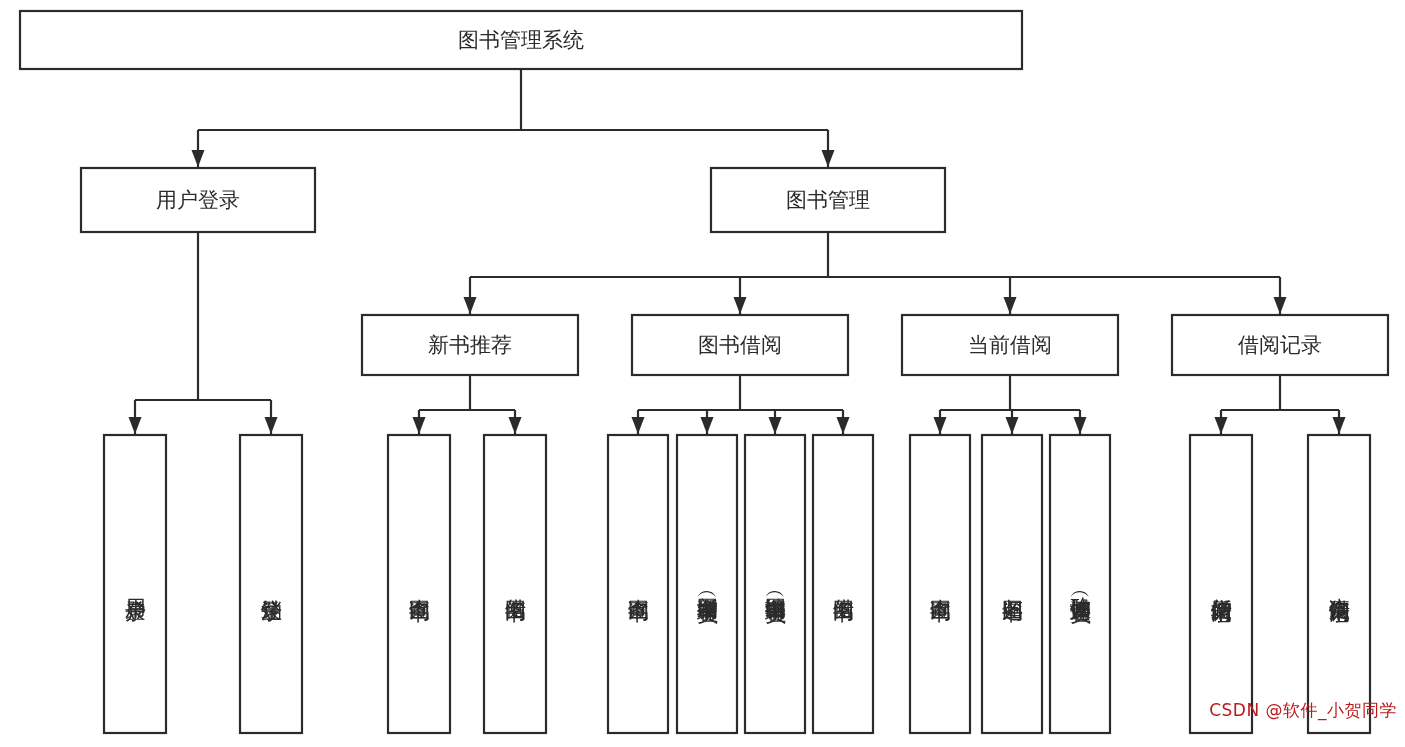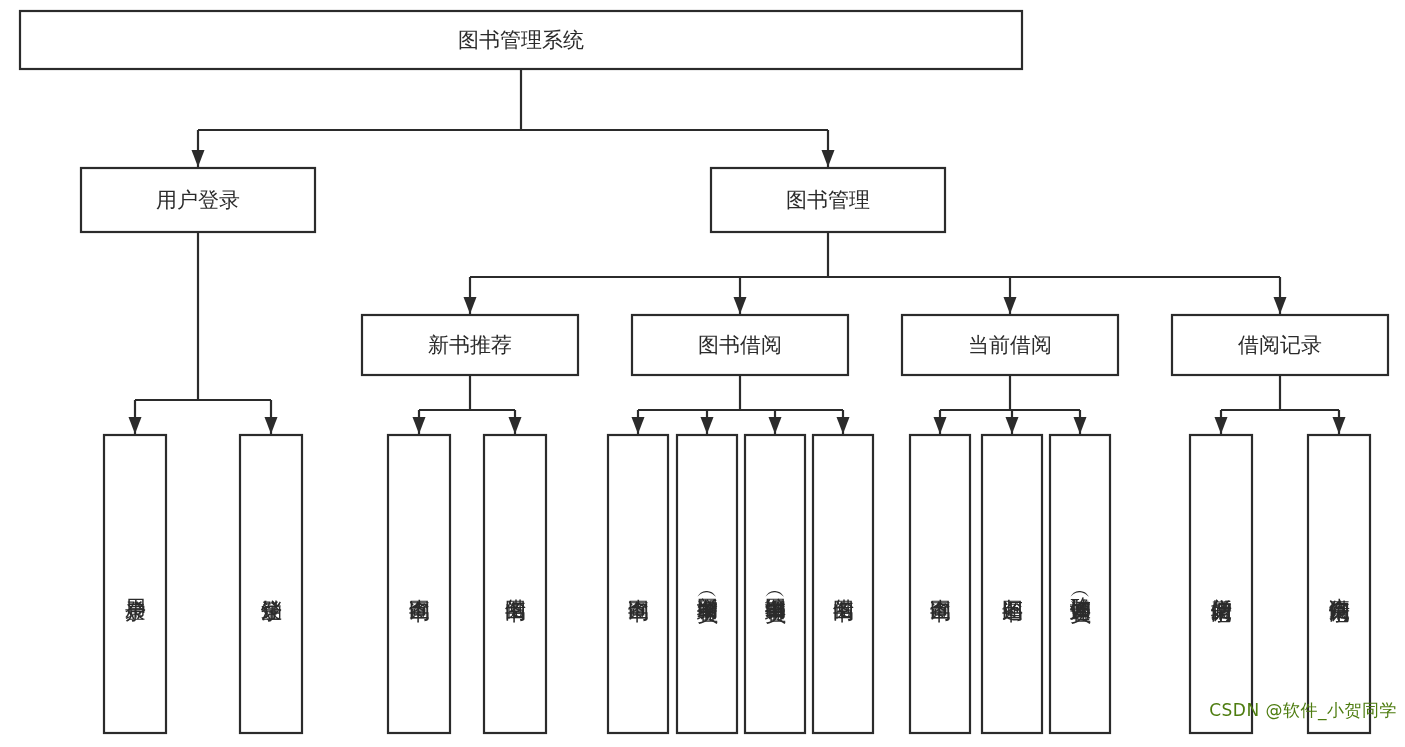--- a/index.html
+++ b/index.html
@@ -65,21 +65,21 @@
     color: #2b2b2b;
     letter-spacing: 1px;
     white-space: nowrap;
   }
   #watermark {
     position: absolute;
     right: 8px;
     bottom: 6px;
     font-family: "DejaVu Sans", "Liberation Sans", sans-serif;
     font-size: 17px;
-    color: #4d7c0f;
+    color: #b91c1c;
     letter-spacing: 0.5px;
     white-space: nowrap;
   }
 </style>
 </head>
 <body>
 
 <div id="diagram-root">
   <svg class="tree" id="tree-svg" viewBox="0 0 1405 747">
       <g>

